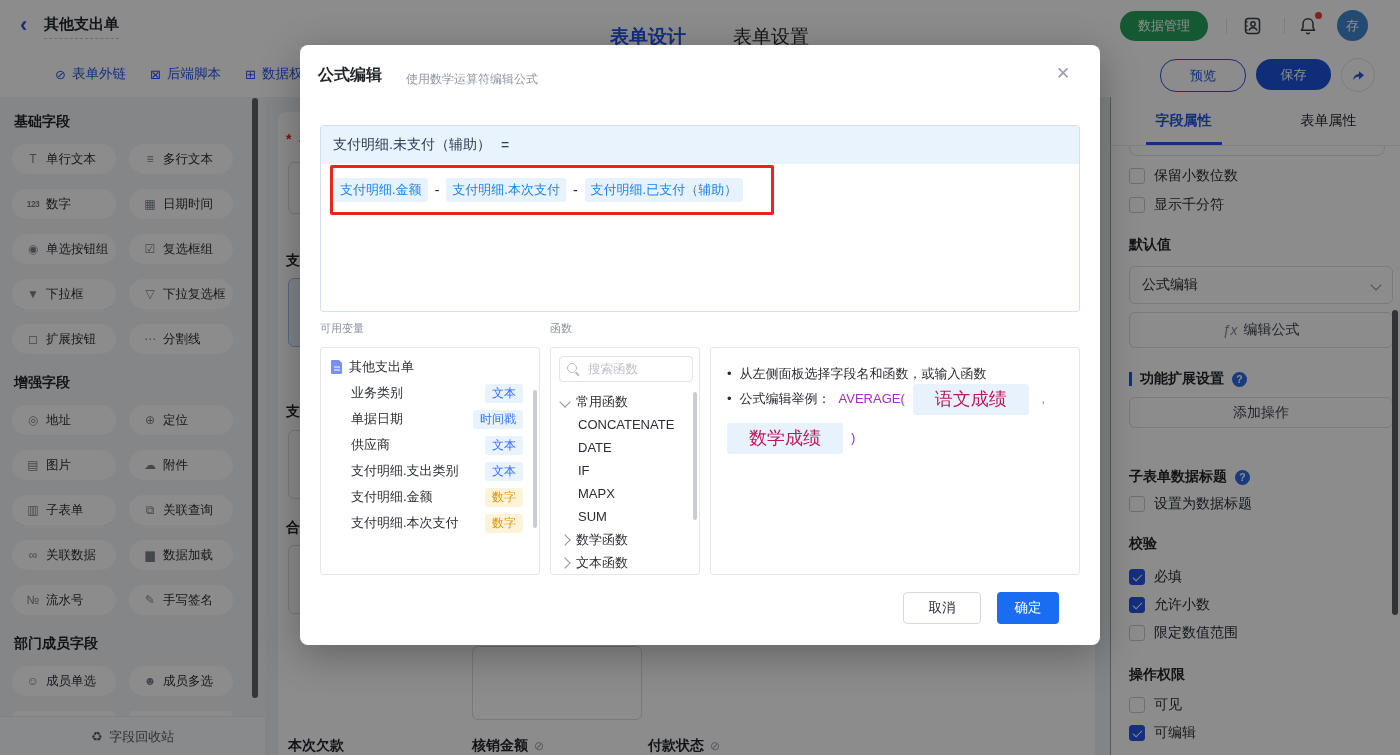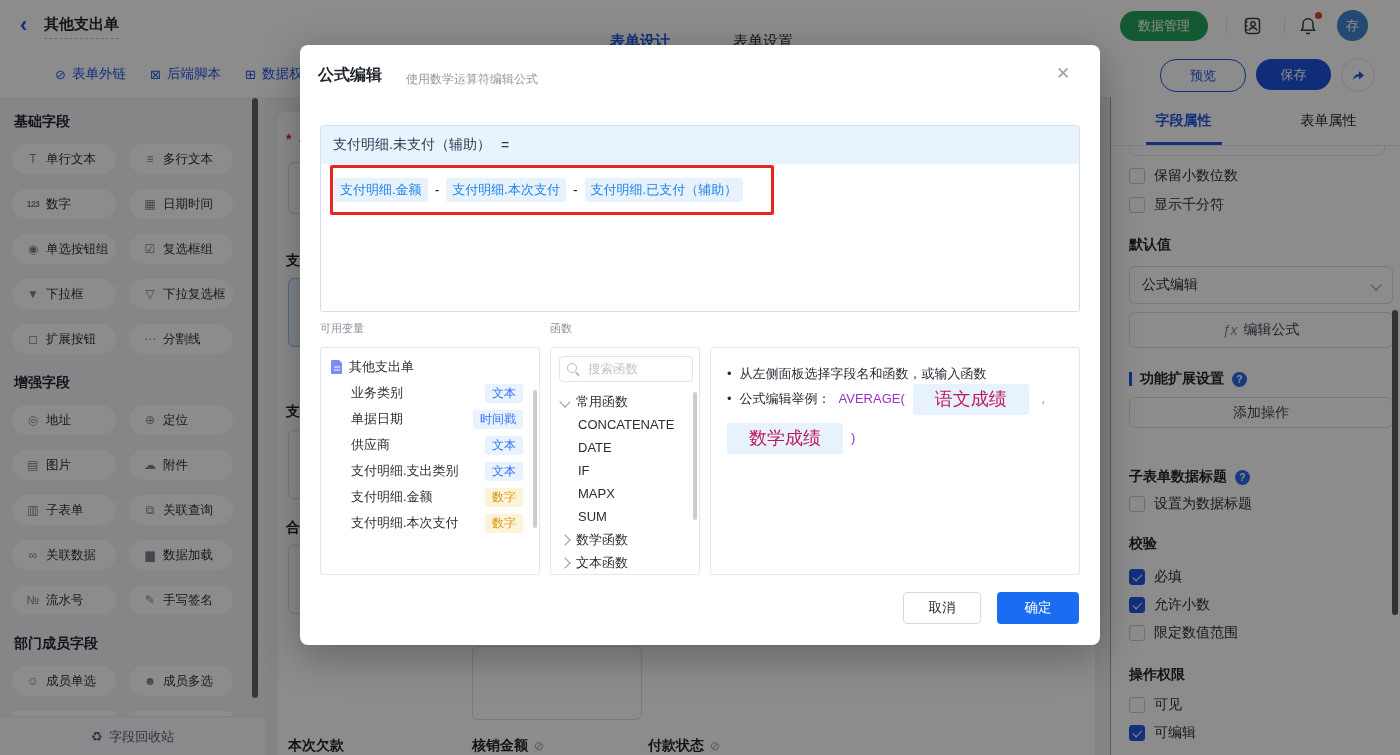--- a/index.html
+++ b/index.html
@@ -4,21 +4,21 @@
 <style>
   html,body{margin:0;padding:0}
   body{width:1400px;height:755px;position:relative;overflow:hidden;
        font-family:"Liberation Sans","DejaVu Sans",sans-serif;background:#eef0f3;
        -webkit-font-smoothing:antialiased;color:#1f2329}
   
   .topbar{position:absolute;left:0;top:0;width:1400px;height:52px;background:#fff;border-bottom:1px solid #f0f1f4}
   .back{position:absolute;left:20px;top:12px;font-size:22px;color:#2456e4;font-weight:bold;line-height:26px;cursor:pointer}
   .apptitle{position:absolute;left:44px;top:15px;font-size:15px;font-weight:600;color:#1f2329;
             border-bottom:1px dashed #c3c9d3;padding-bottom:4px}
-  .toptab{position:absolute;top:32px;font-size:15px;color:#1f2329}
+  .toptab{position:absolute;top:24px;font-size:19px;color:#1f2329}
   .toptab.active{color:#2456e4;font-weight:600}
   .pillbtn{position:absolute;border-radius:16px;font-size:13px;display:flex;align-items:center;justify-content:center}
   .greenbtn{left:1120px;top:11px;width:88px;height:30px;background:#26a35c;color:#fff}
   .vdiv{position:absolute;width:1px;height:16px;background:#e2e4e9;top:18px}
   .iconbtn{position:absolute;top:14px;width:24px;height:24px;display:flex;align-items:center;justify-content:center}
   .avatar{position:absolute;left:1337px;top:10px;width:31px;height:31px;border-radius:50%;
           background:#3e87cf;color:#fff;font-size:13px;display:flex;align-items:center;justify-content:center}
   .reddot{position:absolute;right:-2px;top:-2px;width:7px;height:7px;border-radius:50%;background:#e8422e}
   
   .toolbar{position:absolute;left:0;top:52px;width:1400px;height:45px;background:#fff;border-bottom:1px solid #ebedf1}
@@ -115,21 +115,21 @@
   .fscroll{position:absolute;right:2px;top:44px;width:4px;height:128px;border-radius:2px;background:#c9ccd2}
   .helplist{padding:16px 16px;font-size:13px;color:#262b33;line-height:1.5}
   .hline{display:flex;align-items:center;gap:8px;flex-wrap:wrap}
   .hline+.hline{}
   .hline::before{content:"•";color:#262b33}
   .fnname{color:#9a30c5}
   .mchip{background:#e7f2fd;color:#be185d;padding:2px 22px;border-radius:3px;font-size:18px}
   .mcomma{color:#8a919f}
   .mbtn{position:absolute;top:547px;height:32px;border-radius:4px;font-size:13.5px;display:flex;align-items:center;justify-content:center;cursor:pointer;box-sizing:border-box}
   .mcancel{left:603px;width:78px;background:#fff;border:1px solid #d6d9df;color:#2a2f36}
-  .mok{left:697px;width:82px;background:#1a6df0;border:none;color:#fff}
+  .mok{left:697px;width:62px;background:#1a6df0;border:none;color:#fff}
 </style>
 </head>
 <body>
 
 <div class="topbar">
   <span class="back">‹</span>
   <span class="apptitle">其他支出单</span>
   <span class="toptab active" style="left:610px">表单设计</span>
   <span class="toptab" style="left:733px">表单设置</span>
   <div class="pillbtn greenbtn">数据管理</div>

